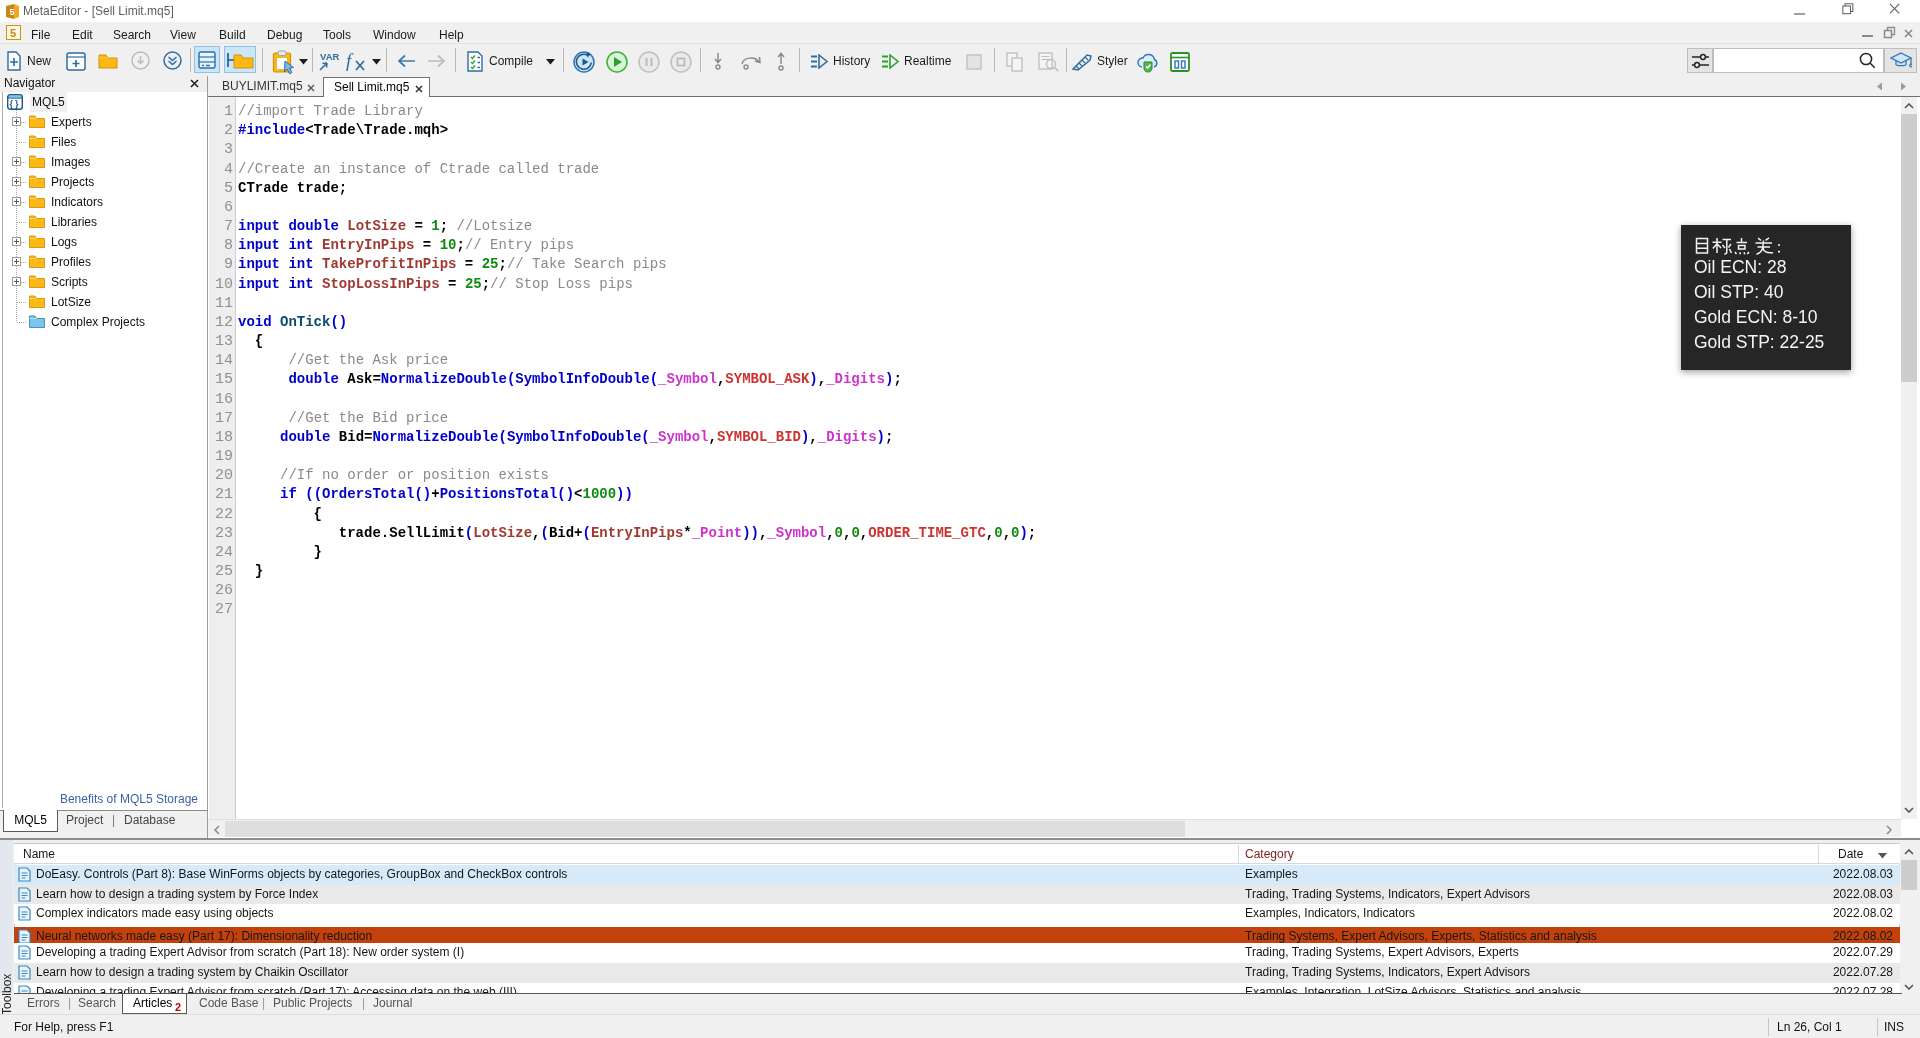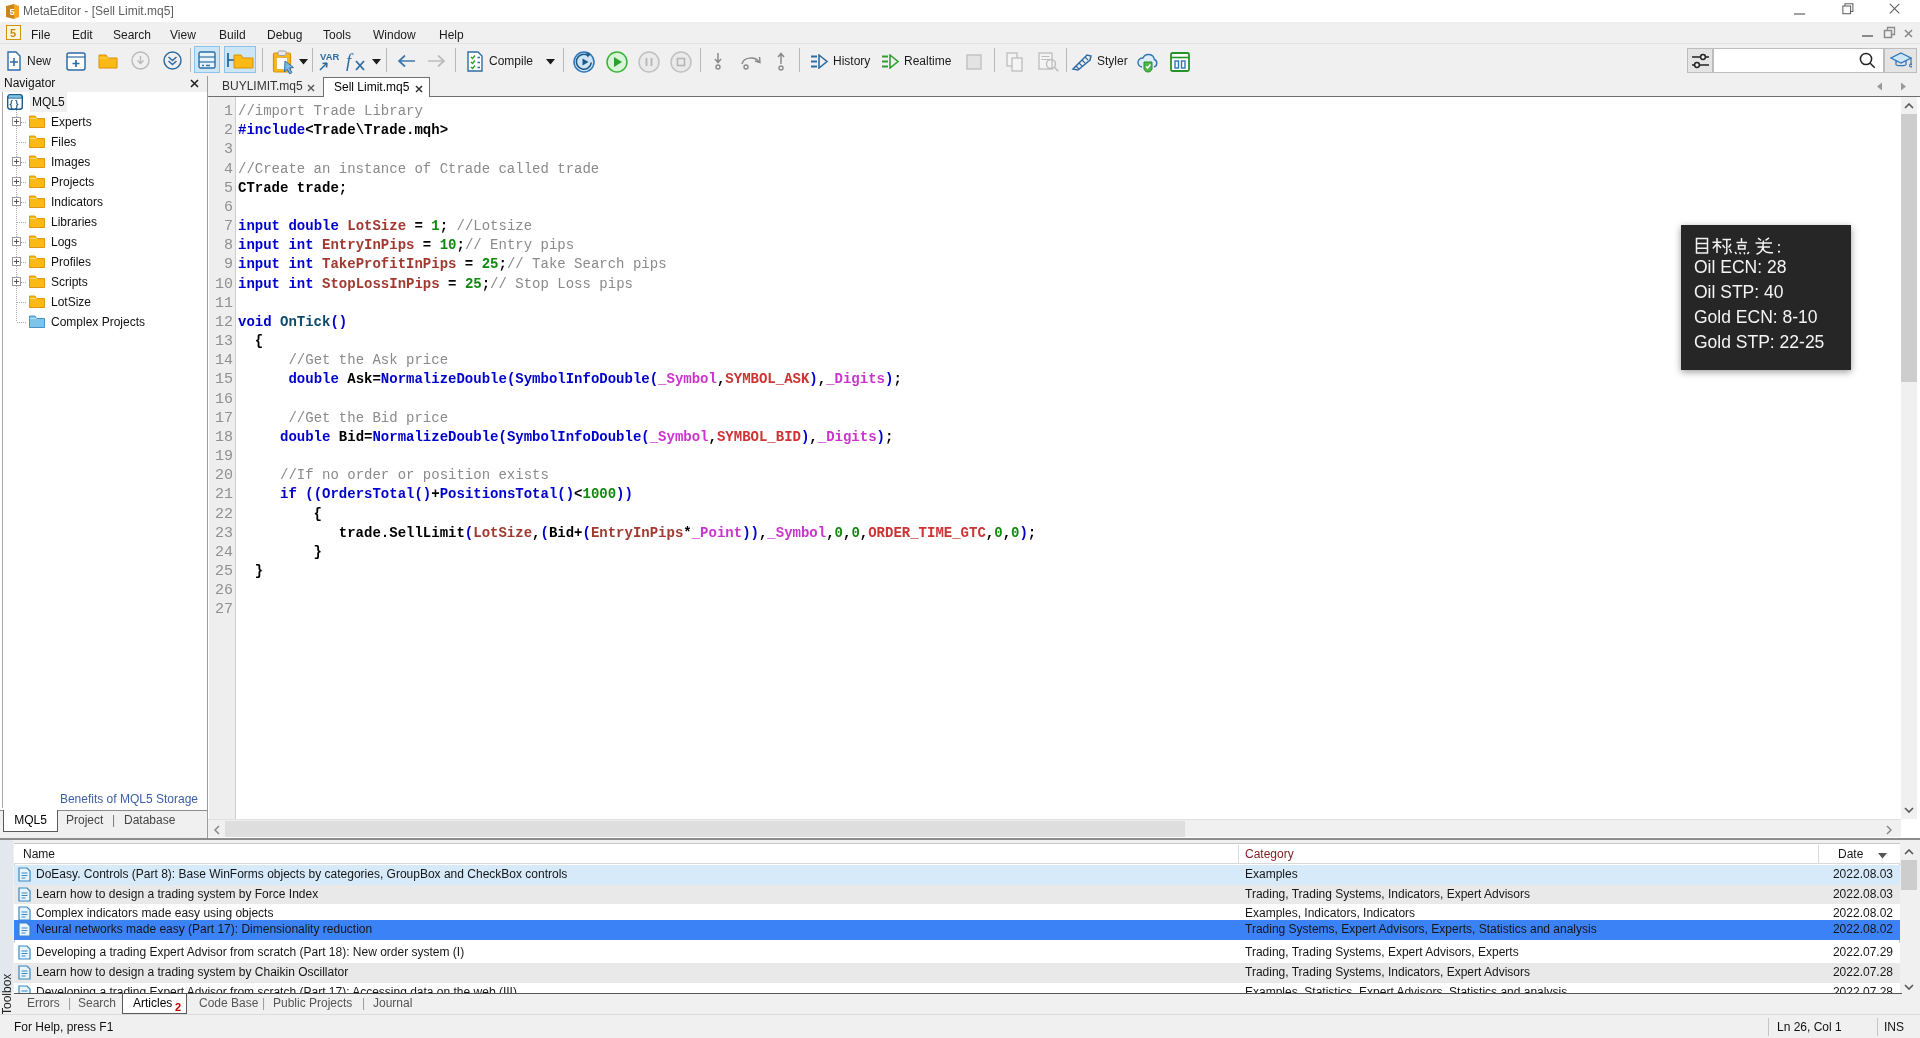--- a/index.html
+++ b/index.html
@@ -569,21 +569,21 @@
       </div>
       <div class="trow" style="top:66.2px;height:19.6px;background:#ffffff;overflow:hidden">
         <svg class="abs" style="left:4px;top:2px" width="13" height="15" viewBox="0 0 13 15">
           <path d="M1 1 h8 l3 3 v10 h-11 z" fill="#eaf4fc" stroke="#3b87c0" stroke-width="1.2"></path>
           <path d="M3.5 6 h6 M3.5 8.5 h6 M3.5 11 h4" stroke="#3b87c0" stroke-width="1"></path>
         </svg>
 <span class="tcell" style="left:1231px;width:570px">Examples, Indicators, Indicators</span>
 <span class="tcell" style="left:22px;width:1200px">Complex indicators made easy using objects</span>
 <span class="tcell" style="left:1740px;width:139px;text-align:right">2022.08.02</span>
       </div>
-      <div class="trow" style="top:82px;height:19.6px;background:#3b82f6;overflow:hidden">
+      <div class="trow" style="top:89px;height:19.6px;background:#c2410c;overflow:hidden">
         <svg class="abs" style="left:4px;top:2px" width="13" height="15" viewBox="0 0 13 15">
           <path d="M1 1 h8 l3 3 v10 h-11 z" fill="#eaf4fc" stroke="#3b87c0" stroke-width="1.2"></path>
           <path d="M3.5 6 h6 M3.5 8.5 h6 M3.5 11 h4" stroke="#3b87c0" stroke-width="1"></path>
         </svg>
 <span class="tcell" style="left:22px;width:1200px">Neural networks made easy (Part 17): Dimensionality reduction</span>
 <span class="tcell" style="left:1231px;width:570px">Trading Systems, Expert Advisors, Experts, Statistics and analysis</span>
 <span class="tcell" style="left:1740px;width:139px;text-align:right">2022.08.02</span>
       </div>
       <div class="trow" style="top:105.4px;height:19.6px;background:#ffffff;overflow:hidden">
         <svg class="abs" style="left:4px;top:2px" width="13" height="15" viewBox="0 0 13 15">
@@ -602,21 +602,21 @@
 <span class="tcell" style="left:22px;width:1200px">Learn how to design a trading system by Chaikin Oscillator</span>
 <span class="tcell" style="left:1231px;width:570px">Trading, Trading Systems, Indicators, Expert Advisors</span>
 <span class="tcell" style="left:1740px;width:139px;text-align:right">2022.07.28</span>
       </div>
       <div class="trow" style="top:144.6px;height:10.4px;background:#ffffff;overflow:hidden">
         <svg class="abs" style="left:4px;top:2px" width="13" height="15" viewBox="0 0 13 15">
           <path d="M1 1 h8 l3 3 v10 h-11 z" fill="#eaf4fc" stroke="#3b87c0" stroke-width="1.2"></path>
           <path d="M3.5 6 h6 M3.5 8.5 h6 M3.5 11 h4" stroke="#3b87c0" stroke-width="1"></path>
         </svg>
 <span class="tcell" style="left:22px;width:1200px">Developing a trading Expert Advisor from scratch (Part 17): Accessing data on the web (III)</span>
-<span class="tcell" style="left:1231px;width:570px">Examples, Statistics, Expert Advisors, Statistics and analysis</span>
+<span class="tcell" style="left:1231px;width:570px">Examples, Integration, LotSize Advisors, Statistics and analysis</span>
 <span class="tcell" style="left:1740px;width:139px;text-align:right">2022.07.28</span>
       </div>
 
     <div class="abs" style="left:1901px;top:6px;width:16px;height:149px;background:#f0f0f0">
       <svg class="abs" style="left:3px;top:5px" width="10" height="6" viewBox="0 0 10 6">
           <path d="M1 5 L5 1 L9 5" fill="none" stroke="#555" stroke-width="1.6"></path>
         </svg>
       <div class="abs" style="left:0;top:16px;width:16px;height:30px;background:#cdcdcd"></div>
       <svg class="abs" style="left:3px;top:140px" width="10" height="6" viewBox="0 0 10 6">
           <path d="M1 1 L5 5 L9 1" fill="none" stroke="#555" stroke-width="1.6"></path>

